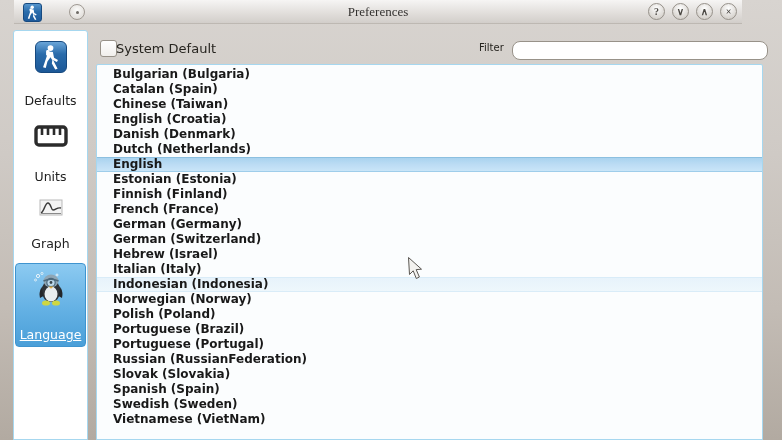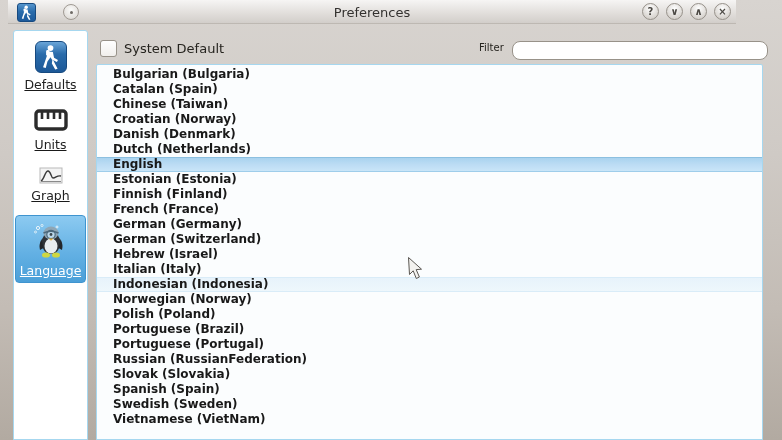--- a/index.html
+++ b/index.html
@@ -7,24 +7,24 @@
   body {
     font-family:"DejaVu Sans","Liberation Sans",sans-serif;
     font-size:12.5px; color:#1a1a1a;
   }
   .window{
     position:relative; width:782px; height:440px; overflow:hidden;
     background:linear-gradient(180deg,#d8d4d0 0%,#cfcac5 35%,#c3bcb5 70%,#b2aaa1 100%);
   }
   
   .titlebar{
-    position:absolute; left:8px; top:0; width:728px; height:24px;
+    position:absolute; left:14px; top:0; width:728px; height:24px;
     background:linear-gradient(180deg,#f6f5f4 0%,#e2dfdc 55%,#d2cecA 100%);
     border-bottom:1px solid #bdb8b2;
-    display:flex; align-items:center;
+    display:flex; align-items:center;font-family:Liberation Serif, serif;
   }
   .appicon{
     position:absolute; left:9px; top:3px; width:19px; height:19px;
     border-radius:3px; border:1px solid #174a80;
     background:linear-gradient(180deg,#5595cd 0%,#2a6cab 45%,#1d5a9b 100%);
     display:flex; align-items:center; justify-content:center;
   }
   .stickybtn{
     position:absolute; left:55px; top:4px; width:16px; height:16px; border-radius:50%;
     background:radial-gradient(circle at 50% 35%,#fbfbfa,#d9d5d0);
@@ -51,41 +51,40 @@
     cursor:default;
   }
   
   .sidebar{
     position:absolute; left:13px; top:30px; width:75px; height:410px;
     background:#ffffff; border:1px solid #a6d7ef; border-radius:3px 3px 0 0;
     padding-top:7px; display:flex; flex-direction:column; align-items:stretch;
   }
   .side-item{
     margin:0 1px 9px 1px; padding:3px 0 3px 0; border-radius:4px;
-    display:flex; flex-direction:column; align-items:center; gap:4px;
+    display:flex; flex-direction:column; align-items:center; gap:20px;
     cursor:default;
-    text-decoration:underline;
   }
   .side-item .side-icon{ display:flex; align-items:center; justify-content:center; }
   .side-item .side-label{ font-size:12.5px; color:#222; }
   .side-item.selected{
     background:linear-gradient(180deg,#8ccaf1 0%,#64b1e4 55%,#4a9fd8 100%);
     border:1px solid #3f94cf;
     margin-bottom:0;
     padding:5px 0 4px 0;
     justify-content:center;
   }
   .side-item.selected .side-label{ color:#ffffff; text-decoration:underline; }
   
   .checkbox{
     position:absolute; left:100px; top:40px; width:17px; height:17px;
     border:1px solid #989289; border-radius:3px;
     background:linear-gradient(180deg,#ffffff,#f1efec);
   }
-  .cb-label{ position:absolute; left:124px; top:41px; font-size:13px; color:#26241f; }
+  .cb-label{ position:absolute; left:116px; top:41px; font-size:13px; color:#26241f; }
   .filter-label{ position:absolute; left:479px; top:42px; font-size:10px; color:#26241f; }
   .filter-input{
     position:absolute; left:512px; top:41px; width:256px; height:19px;
     border:1px solid #989289; border-radius:8px; background:#ffffff;
     font-family:inherit; font-size:12.5px; padding:0 7px; outline:none; color:#1a1a1a;
   }
   
   .list{
     position:absolute; left:96px; top:64px; width:667px; height:376px;
     background:#fbfdfe; border:1px solid #a6d7ef; border-radius:2px 2px 0 0;
@@ -203,21 +202,21 @@
 
   <div class="checkbox"></div>
   <div class="cb-label">System Default</div>
   <div class="filter-label">Filter</div>
   <input class="filter-input" value="" style="">
 
   <div class="list">
       <div class="row">Bulgarian (Bulgaria)</div>
       <div class="row">Catalan (Spain)</div>
       <div class="row">Chinese (Taiwan)</div>
-      <div class="row">Croatian (Norway)</div>
+      <div class="row">English (Croatia)</div>
       <div class="row">Danish (Denmark)</div>
       <div class="row">Dutch (Netherlands)</div>
       <div class="row sel">English</div>
       <div class="row">Estonian (Estonia)</div>
       <div class="row">Finnish (Finland)</div>
       <div class="row">French (France)</div>
       <div class="row">German (Germany)</div>
       <div class="row">German (Switzerland)</div>
       <div class="row">Hebrew (Israel)</div>
       <div class="row">Italian (Italy)</div>

